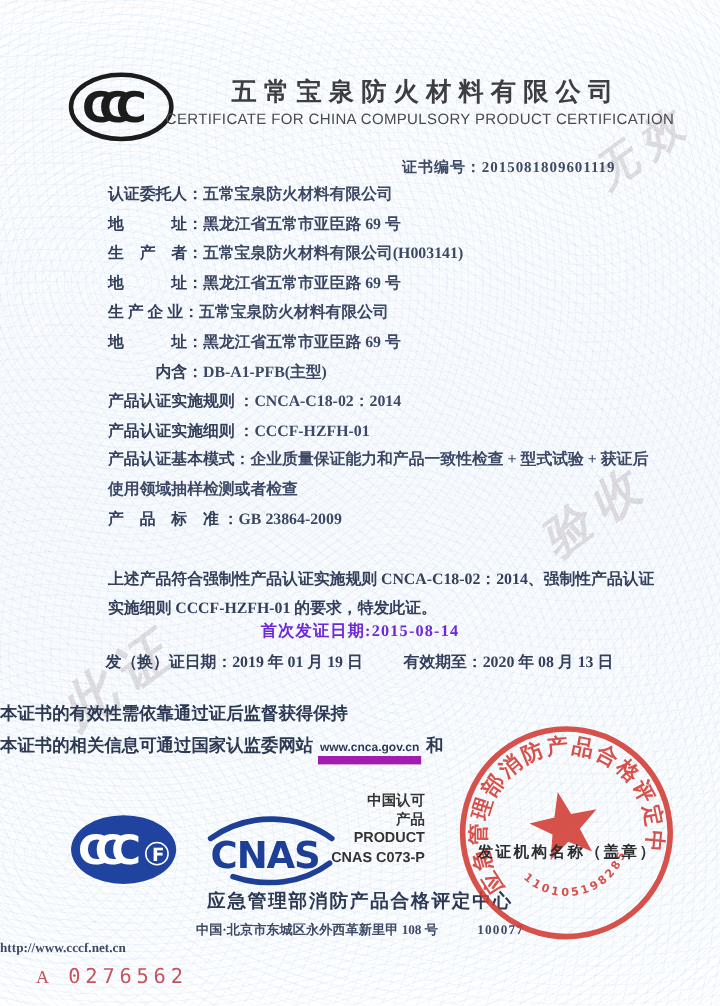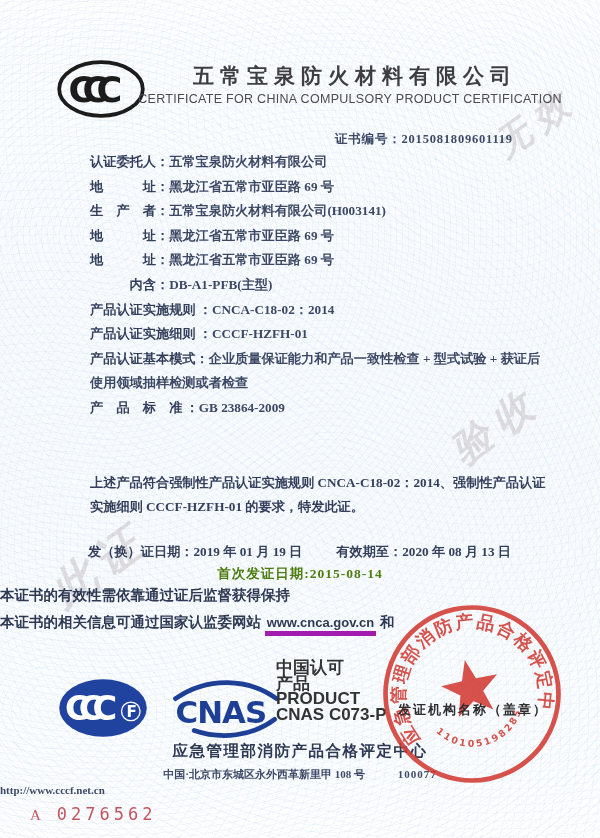--- a/index.html
+++ b/index.html
@@ -43,44 +43,44 @@
   }
   .row{line-height:24.6px;font-weight:600;}
   .row .lbl{font-weight:700;color:#333f5b;}
 
   .statement{
     position:absolute;top:471px;left:90px;width:462px;
     font-size:13.2px;font-weight:700;line-height:23.5px;color:#333f5b;
   }
   .date-first{
     position:absolute;top:517px;left:0;right:0;text-align:center;
-    font-size:13.5px;font-weight:700;color:#4d7c0f;letter-spacing:1px;margin-top:48px;
+    font-size:13.5px;font-weight:700;color:#6d28d9;letter-spacing:1px;
   }
   .date-issue{
     position:absolute;top:543px;left:88px;
     font-size:13.2px;font-weight:700;color:#333f5b;
   }
   .date-issue .gap{display:inline-block;width:34px;}
 
   
   .notice{
     position:absolute;top:582px;left:0;right:0;text-align:left;
     font-size:14.5px;font-weight:700;color:#2e3a54;line-height:26.5px;
   }
   .notice .url{
-    font-family:"Liberation Sans","DejaVu Sans",sans-serif;font-size:13px;
-    border-bottom:5px solid #a21caf;padding:0 2px 1px 2px;font-weight:600;
+    font-family:"Liberation Sans","DejaVu Sans",sans-serif;font-size:10px;
+    border-bottom:7px solid #a21caf;padding:0 2px 1px 2px;font-weight:600;
   }
 
   
   .logo-cccf{position:absolute;left:56px;top:676px;width:94px;height:64px;}
   .logo-cnas{position:absolute;left:168px;top:680px;width:116px;height:58px;}
   .acc-block{
     position:absolute;left:276px;top:660px;
-    font-size:17px;line-height:15.5px;color:#333;font-weight:600;
+    font-size:12px;line-height:15.5px;color:#333;font-weight:600;text-align:right;
   }
   .acc-block .en{font-family:"Liberation Sans","DejaVu Sans",sans-serif;}
 
   
   .seal{
     position:absolute;left:378px;top:600px;width:188px;height:188px;
     opacity:.88;transform:rotate(-12deg);z-index:4;
   }
   .seal-caption{
     position:absolute;left:398px;top:701px;z-index:5;
@@ -138,20 +138,21 @@
   <div class="title-en">CERTIFICATE FOR CHINA COMPULSORY PRODUCT CERTIFICATION</div>
   <div class="cert-no">
     <span>证书编号：</span><span>2015081809601119</span>
   </div>
 
   <div class="fields">
     <div class="row"><span class="lbl">认证委托人：</span><span>五常宝泉防火材料有限公司</span></div>
     <div class="row"><span class="lbl">地　　　址：</span><span>黑龙江省五常市亚臣路 69 号</span></div>
     <div class="row"><span class="lbl">生　产　者：</span><span>五常宝泉防火材料有限公司(H003141)</span></div>
     <div class="row"><span class="lbl">地　　　址：</span><span>黑龙江省五常市亚臣路 69 号</span></div>
+    <div class="row"><span class="lbl">生 产 企 业：</span><span>五常宝泉防火材料有限公司</span></div>
     <div class="row"><span class="lbl">地　　　址：</span><span>黑龙江省五常市亚臣路 69 号</span></div>
     <div class="row"><span class="lbl">　　　内含：</span><span>DB-A1-PFB(主型)</span></div>
     <div class="row"><span class="lbl">产品认证实施规则 ：</span><span>CNCA-C18-02：2014</span></div>
     <div class="row"><span class="lbl">产品认证实施细则 ：</span><span>CCCF-HZFH-01</span></div>
     <div class="row"><span class="lbl">产品认证基本模式：</span><span>企业质量保证能力和产品一致性检查 + 型式试验 + 获证后使用领域抽样检测或者检查</span></div>
     <div class="row"><span class="lbl">产　品　标　准 ：</span><span>GB 23864-2009</span></div>
   </div>
 
   <div class="statement">上述产品符合强制性产品认证实施规则 CNCA-C18-02：2014、强制性产品认证实施细则 CCCF-HZFH-01 的要求，特发此证。</div>
 

